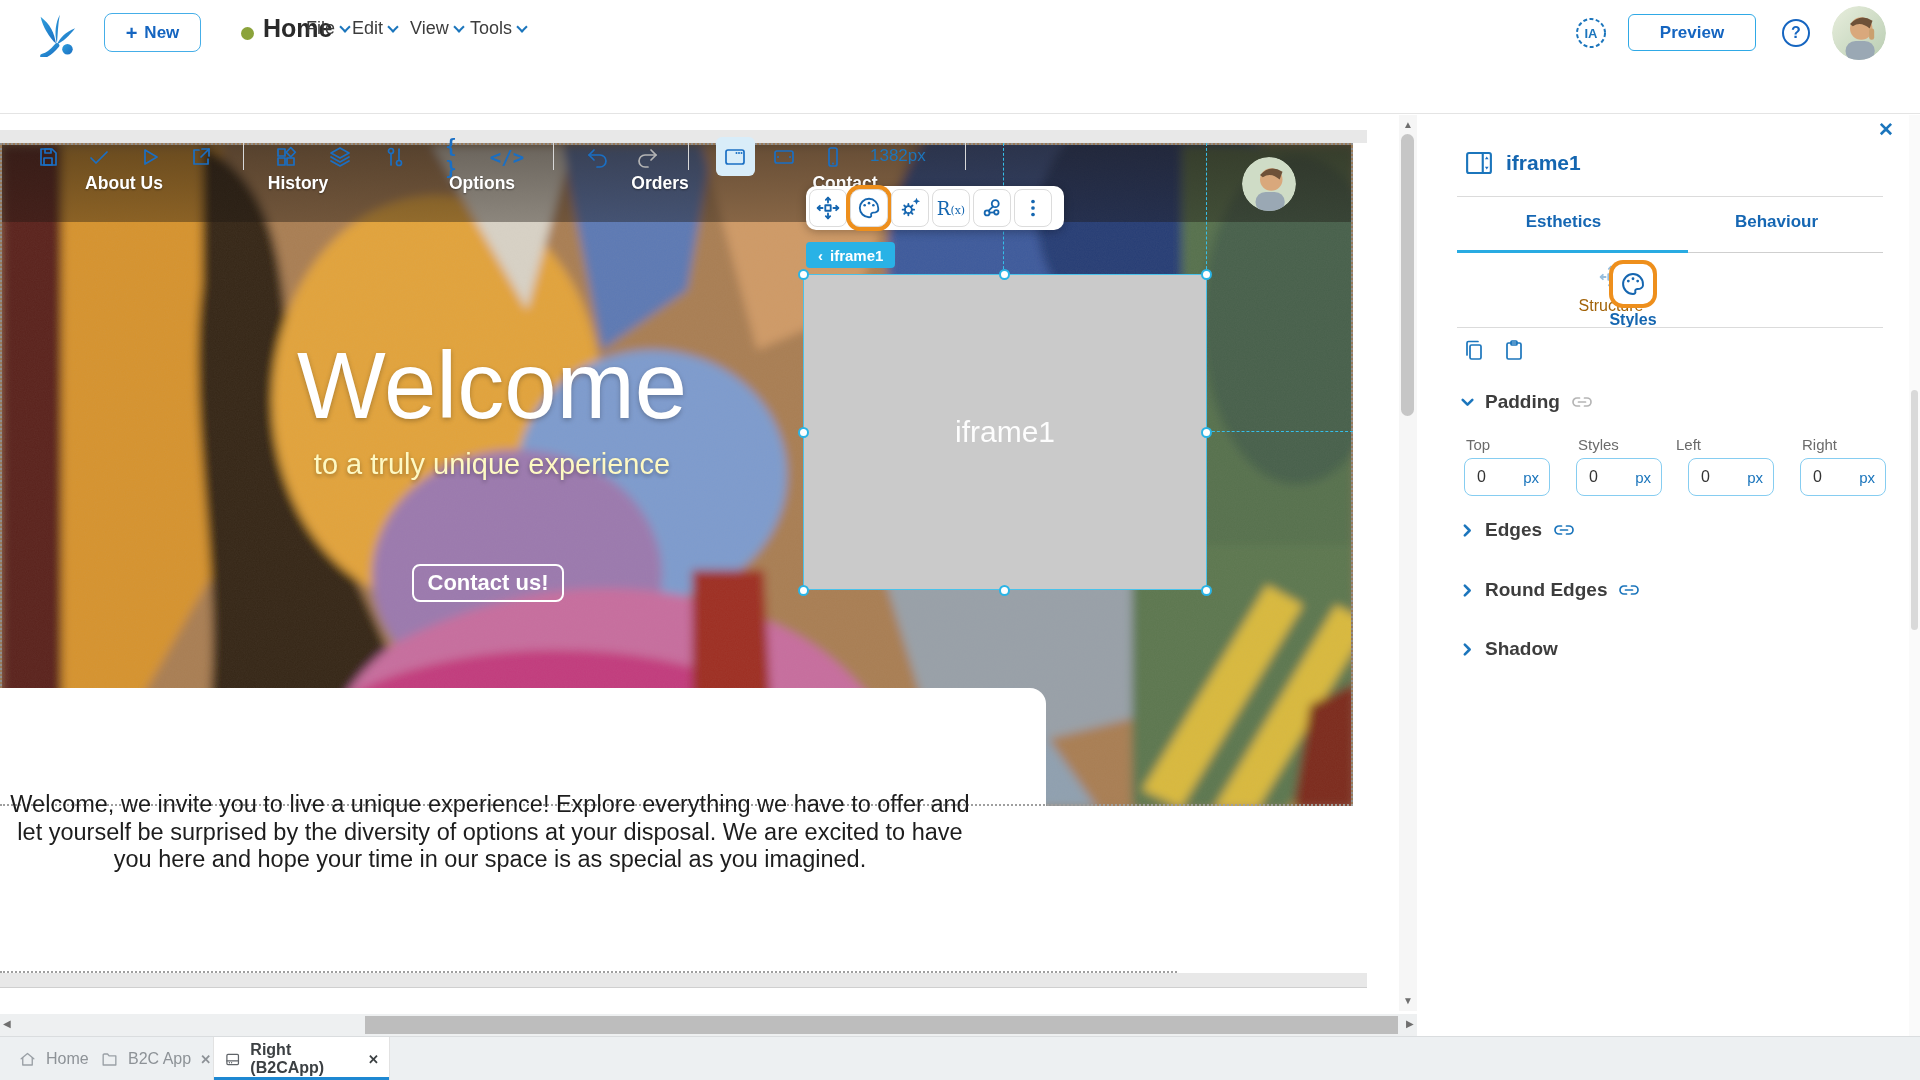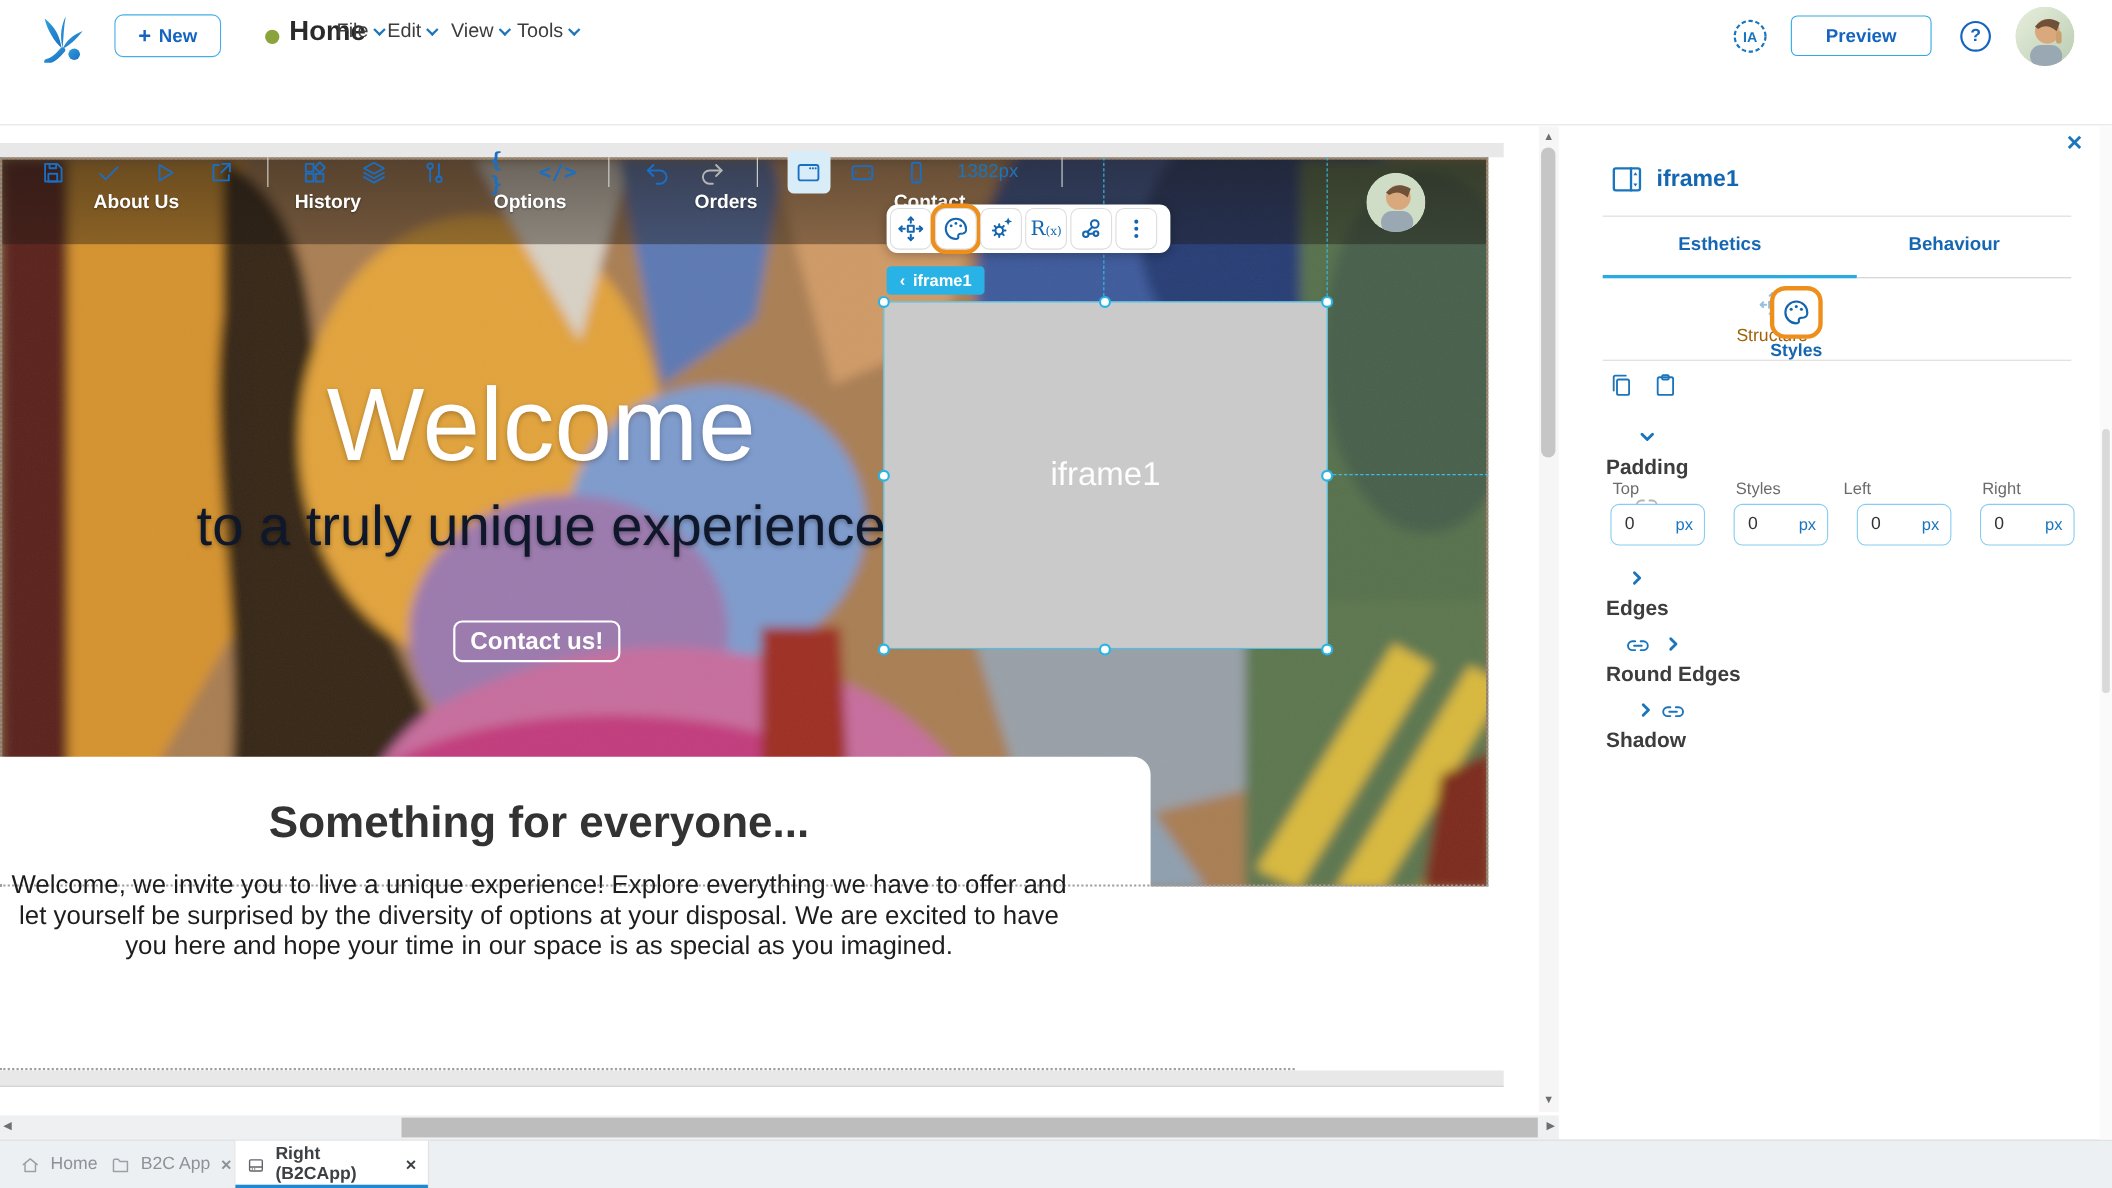--- a/index.html
+++ b/index.html
@@ -46,22 +46,22 @@
   
   .page-band { position:absolute; left:0; width:1367px; background:#e8e8e8; z-index:1; }
   .mural { position:absolute; left:0; top:143px; width:1353px; height:663px; overflow:hidden; z-index:2;
     border-top:2px dotted #8f8f8f; border-left:2px dotted #8f8f8f; border-right:2px dotted #8f8f8f; background:#9a7a58; }
   .site-nav { position:absolute; left:0; top:0; width:100%; height:77px;
     background:linear-gradient(rgba(28,22,17,.58), rgba(28,22,17,.40)); z-index:3; }
   .nav-item { position:absolute; top:28px; transform:translateX(-50%); color:#fff; font-weight:bold;
     font-size:17.5px; text-shadow:0 1px 2px rgba(0,0,0,.4); cursor:pointer; }
   .hero-title { position:absolute; left:0; top:187px; width:980px; text-align:center; color:#fff;
     font-size:94px; font-weight:400; text-shadow:0 2px 5px rgba(0,0,0,.25); z-index:3; }
-  .hero-sub { position:absolute; left:0; top:303px; width:980px; text-align:center; color:#0f172a;
-    font-size:51px; text-shadow:0 2px 4px rgba(0,0,0,.3); z-index:3; }
+  .hero-sub { position:absolute; left:0; top:303px; width:980px; text-align:center; color:#fef9c3;
+    font-size:29px; text-shadow:0 2px 4px rgba(0,0,0,.3); z-index:3; }
   .hero-cta { position:absolute; left:410px; top:419px; width:152px; height:38px; background:transparent;
     border:2.5px solid #fff; border-radius:8px; color:#fff; font-weight:bold; font-size:22px; z-index:3; cursor:pointer; }
   .white-card { position:absolute; left:0; top:688px; width:1046px; height:120px; background:#fff;
     border-top-right-radius:16px; z-index:3; }
   .page-white { position:absolute; left:0; top:806px; width:1367px; height:167px; background:#fff; z-index:2; }
   .sec-heading { position:absolute; left:0; top:726px; width:980px; text-align:center; font-size:40px;
     font-weight:bold; color:#333; z-index:5; }
   .sec-par { position:absolute; left:8px; top:791px; width:964px; text-align:center; font-size:23.5px;
     line-height:27.5px; color:#1d1d1d; z-index:5; }
   .dot-line { position:absolute; border-top:2px dotted #9f9f9f; z-index:4; }
@@ -100,21 +100,21 @@
     color:#1667b3; cursor:pointer; }
   .tab-underline-active { position:absolute; left:37px; top:136px; width:231px; height:3px; background:#29abe2; }
   .tab-underline-rest { position:absolute; left:268px; top:138px; width:195px; height:1px; background:#cfcfcf; }
   .view-block { position:absolute; top:150px; width:90px; text-align:center; cursor:pointer; }
   .view-block .lbl { display:block; margin-top:7px; font-size:16px; }
   .view-structure { left:146px; color:#a16207; }
   .view-styles { left:168px; color:#1566b0; font-weight:bold; }
   .styles-ring { display:inline-flex; align-items:center; justify-content:center; width:40px; height:40px;
     border-radius:10px; box-shadow:0 0 0 4px #ee8f1c; background:#fff; }
   .clip-row { position:absolute; left:42px; top:224px; display:flex; gap:16px; }
-  .sec-head { position:absolute; left:40px; display:flex; align-items:center; gap:10px; cursor:pointer;flex-direction:column; }
+  .sec-head { position:absolute; left:40px; display:flex; align-items:center; gap:10px; cursor:pointer; }
   .sec-head .t { font-size:19px; font-weight:bold; color:#3d3d3d; }
   .pad-lbl { position:absolute; top:322px; font-size:15px; color:#6b6b6b; }
   .pad-box { position:absolute; top:344px; width:86px; height:38px; border:1.5px solid #86cdf1; border-radius:8px;
     display:flex; align-items:center; background:#fff; }
   .pad-box input { width:46px; border:none; outline:none; padding-left:12px; font-size:16px; color:#333;
     font-family:"Liberation Sans", sans-serif; background:transparent; }
   .pad-box .unit { margin-left:auto; padding-right:10px; color:#1b75bc; font-size:15px; }
   .panel-scroll { position:absolute; left:1909px; top:115px; width:11px; height:921px; background:#fafafa; z-index:30; }
   .panel-scroll .thumb { position:absolute; left:2px; top:275px; width:7px; height:240px; background:#d9d9d9; border-radius:4px; }
 
@@ -363,21 +363,20 @@
       </span>
     </div>
 
     <div class="hero-title">Welcome</div>
     <div class="hero-sub">to a truly unique experience</div>
     <button class="hero-cta">Contact us!</button>
   </div>
 
   <div class="white-card"></div>
   <div class="page-white"></div>
-  <div class="sec-heading">Something for everyone...</div>
   <div class="dot-line" style="left:0;top:804px;width:1353px"></div>
   <div class="sec-par">Welcome, we invite you to live a unique experience! Explore everything we have to offer and let yourself be surprised by the diversity of options at your disposal. We are excited to have you here and hope your time in our space is as special as you imagined.</div>
   <div class="dot-line" style="left:0;top:971px;width:1177px"></div>
   <div class="page-band" style="top:973px;height:15px;border-bottom:1px solid #cfcfcf"></div>
 
   <div class="guide v" style="left:1003px;top:143px;height:131px"></div>
   <div class="guide v" style="left:1206px;top:143px;height:131px"></div>
   <div class="guide h" style="left:1207px;top:431px;width:146px"></div>
 
   <div class="iframe-box">

